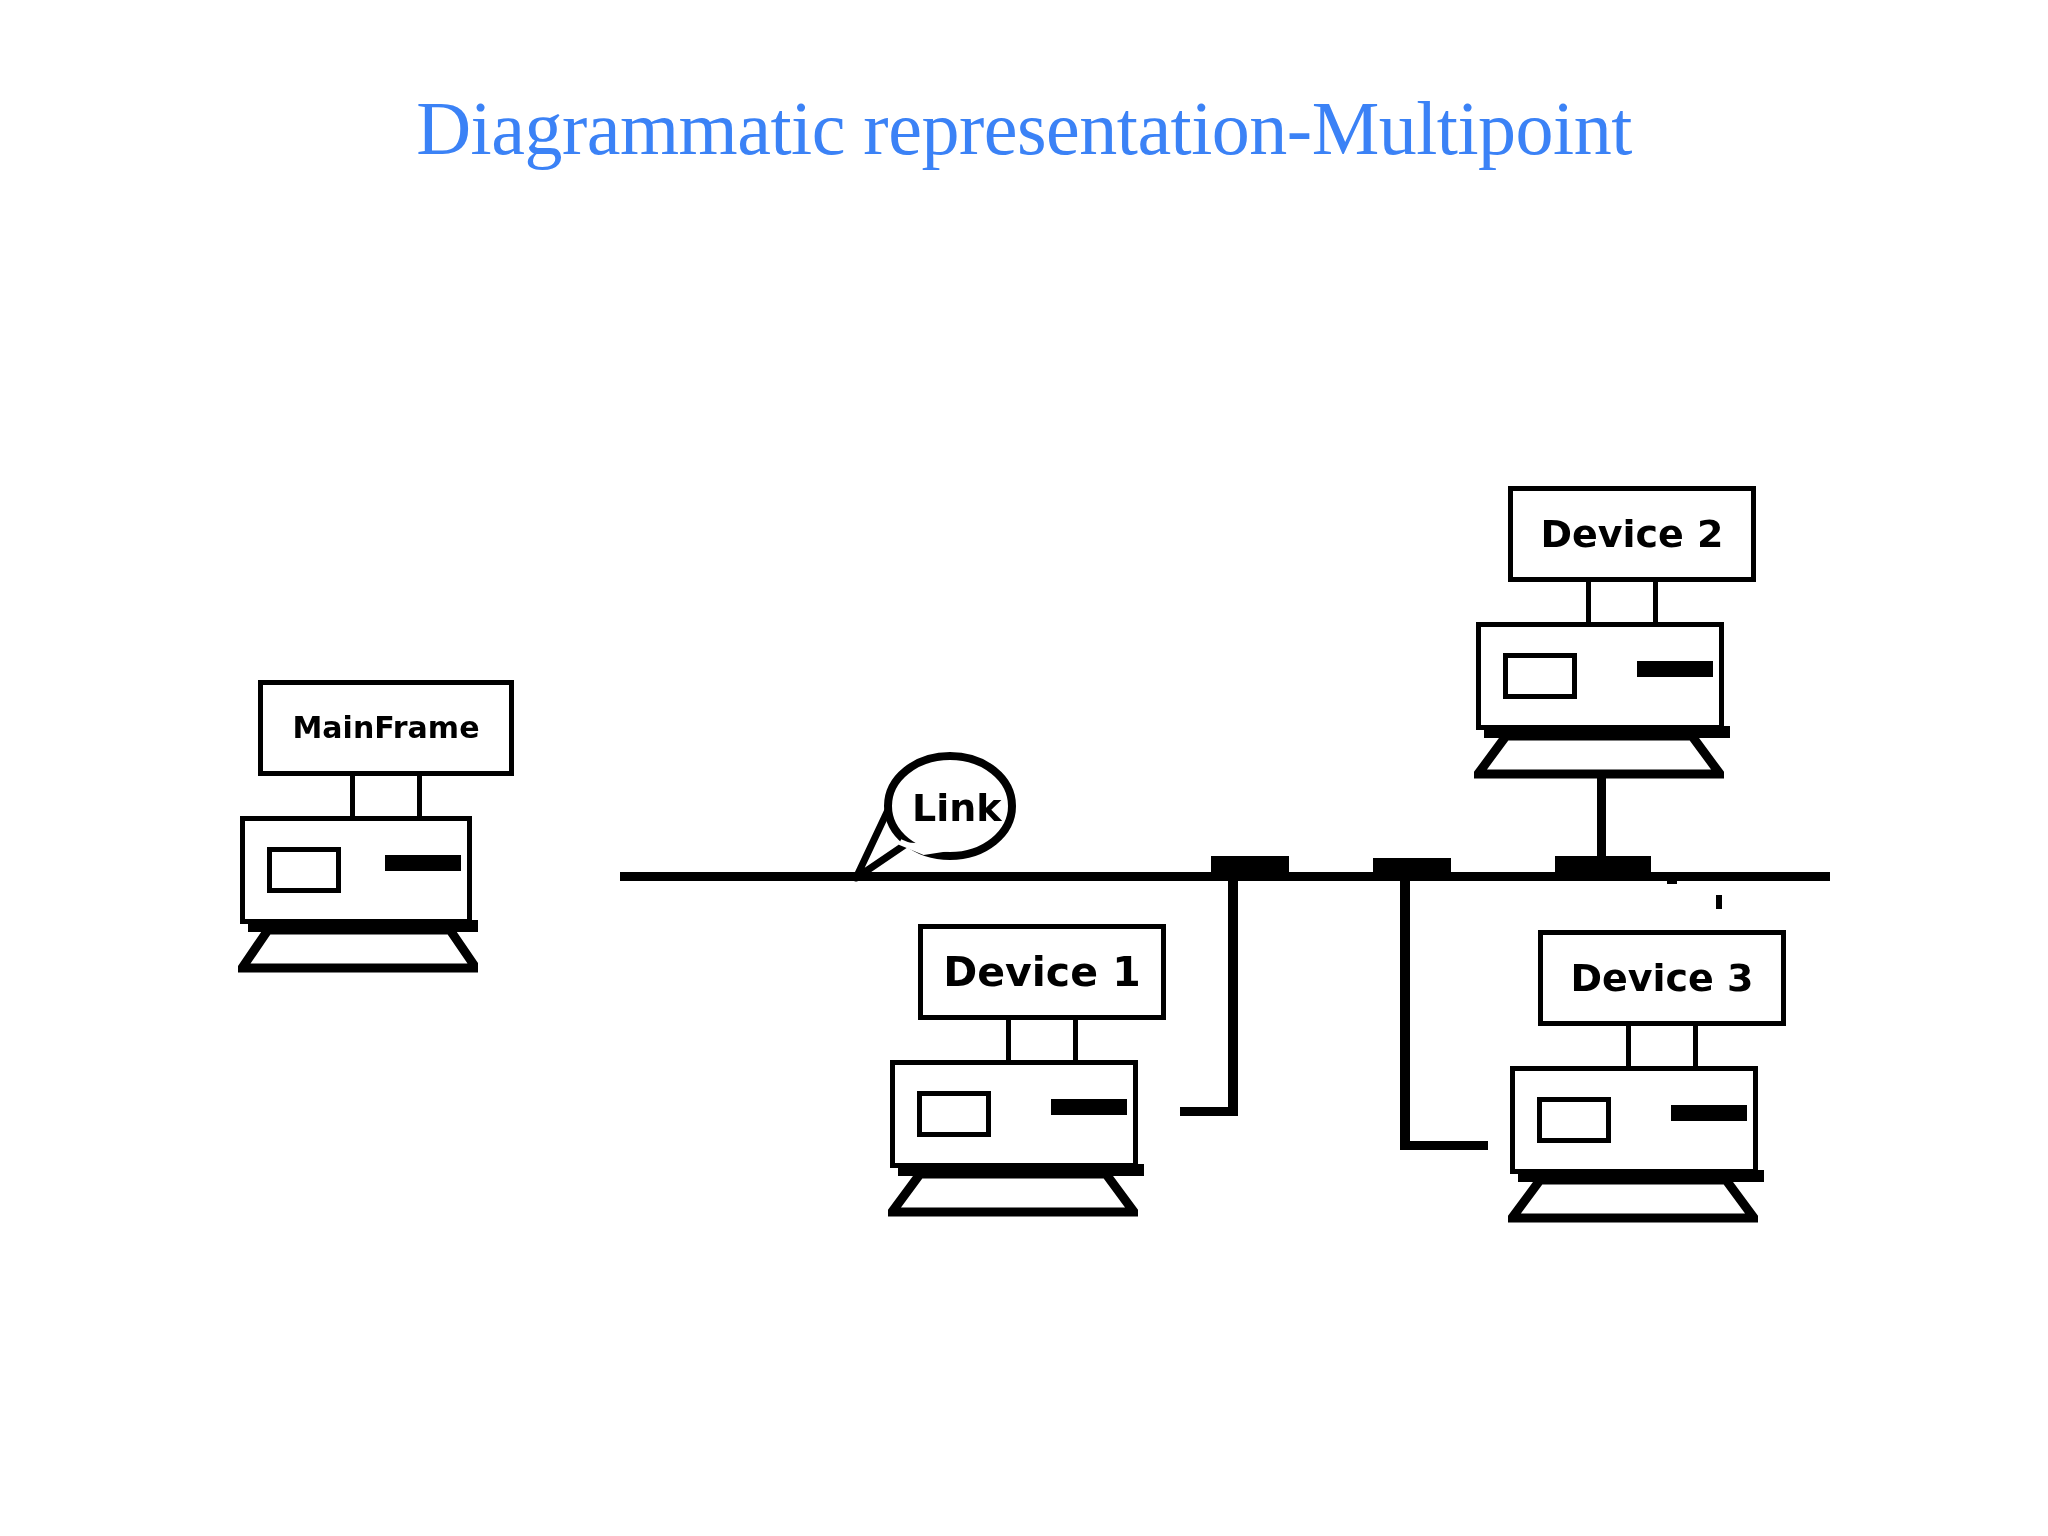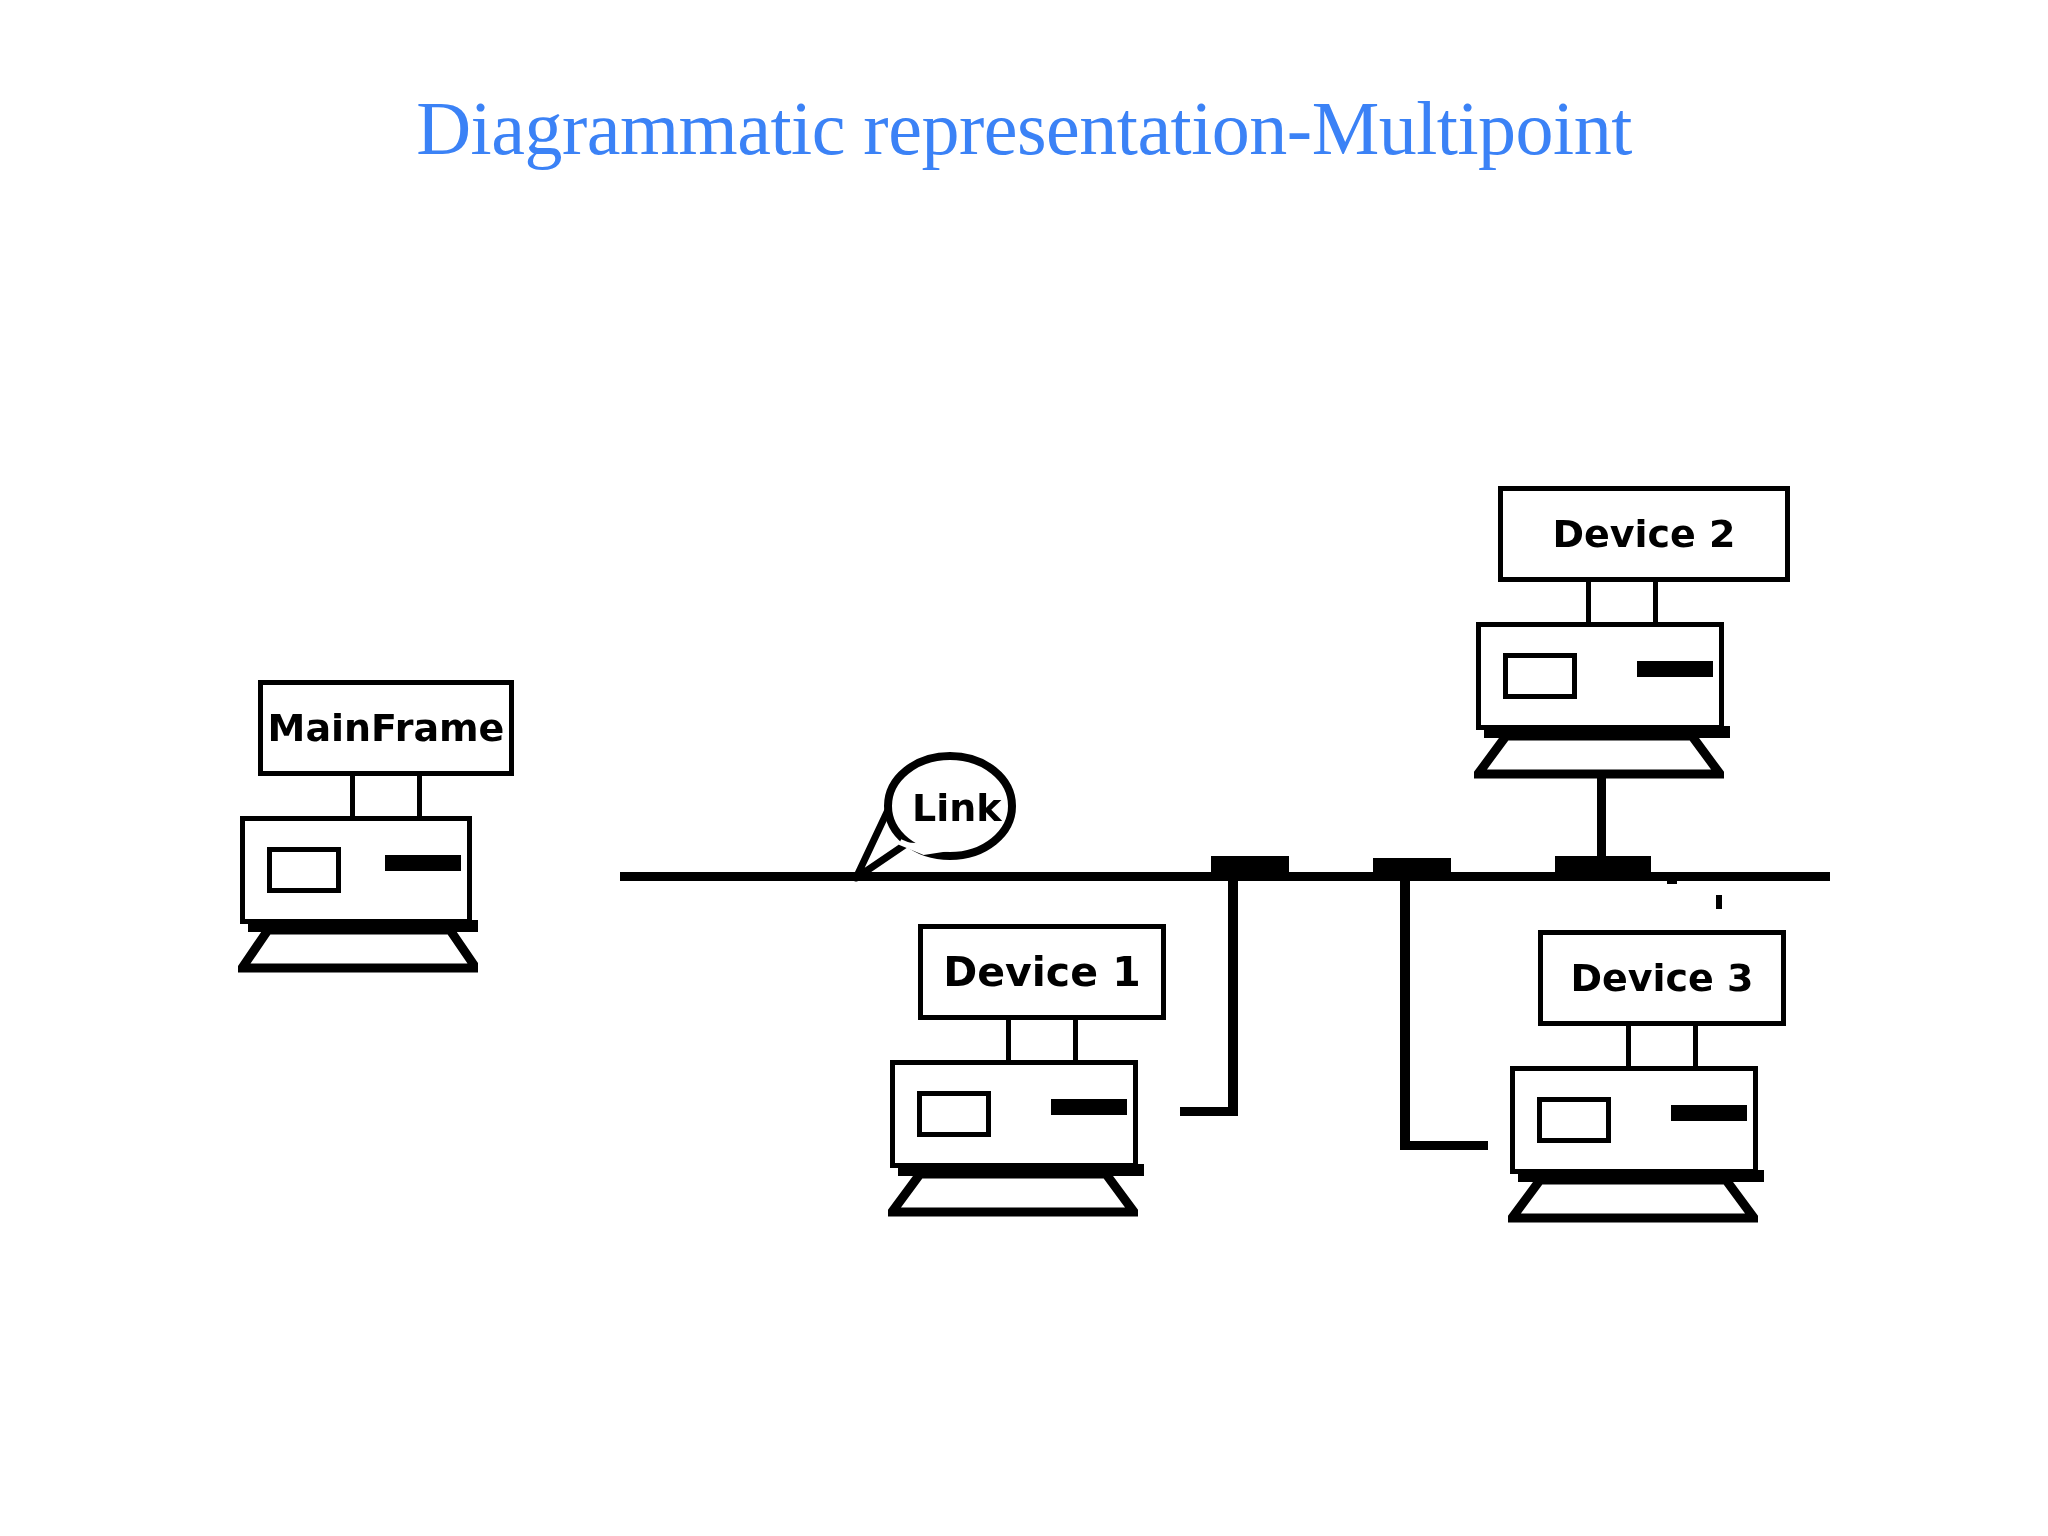--- a/index.html
+++ b/index.html
@@ -127,21 +127,21 @@
   <div class="wire" style="left:1228px; top:872px; width:10px; height:244px;"></div>
   <div class="wire" style="left:1180px; top:1107px; width:58px; height:9px;"></div>
 
   <div class="wire" style="left:1400px; top:872px; width:10px; height:278px;"></div>
   <div class="wire" style="left:1400px; top:1141px; width:88px; height:9px;"></div>
 
   <div class="wire" style="left:1597px; top:770px; width:9px; height:106px;"></div>
 
   <div class="node" style="left:240px; top:680px; width:300px; height:290px;">
     <div class="monitor" style="left:18px; top:0px; width:256px; height:96px;">
-      <span class="monitor-label" style="font-size:38px;">MainFrame</span>
+      <span class="monitor-label" style="font-size:30px;">MainFrame</span>
     </div>
     <div class="neck" style="left:110px; top:96px; width:72px; height:42px;"></div>
     <div class="cpu" style="left:0px; top:136px; width:232px; height:108px;">
       <div class="cpu-slot" style="left:22px; top:26px; width:74px; height:46px;"></div>
       <div class="cpu-bar" style="left:140px; top:34px; width:76px; height:16px;"></div>
     </div>
     <div class="cpu-shadow" style="left:8px; top:240px; width:230px; height:12px;"></div>
     <div class="base" style="left:-2px; top:248px; width:240px; height:46px;">
       <svg width="240" height="46" viewBox="0 0 240 46">
         <polygon points="30,2 212,2 238,40 4,40" fill="#ffffff" stroke="#000000" stroke-width="9"></polygon>
@@ -169,21 +169,21 @@
     </div>
     <div class="cpu-shadow" style="left:8px; top:240px; width:246px; height:12px;"></div>
     <div class="base" style="left:-2px; top:248px; width:250px; height:46px;">
       <svg width="250" height="46" viewBox="0 0 250 46">
         <polygon points="32,2 218,2 246,40 4,40" fill="#ffffff" stroke="#000000" stroke-width="9"></polygon>
       </svg>
     </div>
   </div>
 
   <div class="node" style="left:1480px; top:486px; width:300px; height:290px;">
-    <div class="monitor" style="left:18px; top:0px; width:292px; height:96px;">
+    <div class="monitor" style="left:28px; top:0px; width:248px; height:96px;">
       <span class="monitor-label" style="font-size:38px;">Device 2</span>
     </div>
     <div class="neck" style="left:106px; top:96px; width:72px; height:42px;"></div>
     <div class="cpu" style="left:-4px; top:136px; width:248px; height:108px;">
       <div class="cpu-slot" style="left:22px; top:26px; width:74px; height:46px;"></div>
       <div class="cpu-bar" style="left:156px; top:34px; width:76px; height:16px;"></div>
     </div>
     <div class="cpu-shadow" style="left:4px; top:240px; width:246px; height:12px;"></div>
     <div class="base" style="left:-6px; top:248px; width:250px; height:46px;">
       <svg width="250" height="46" viewBox="0 0 250 46">

